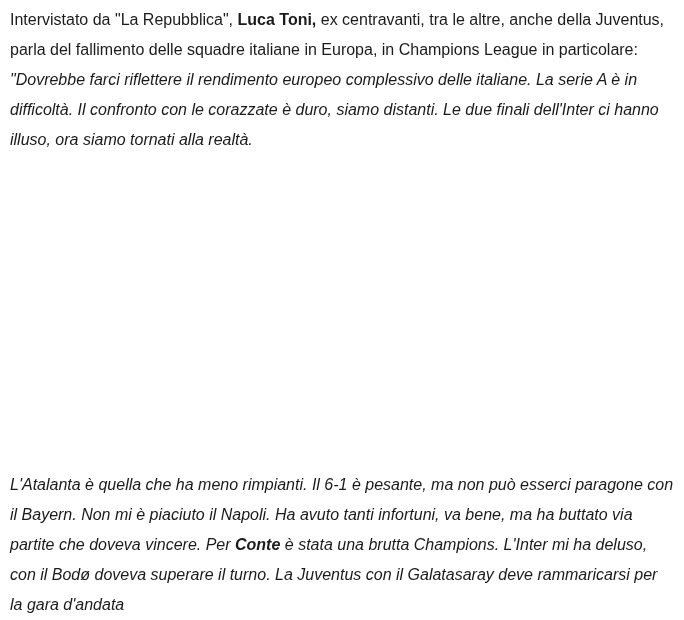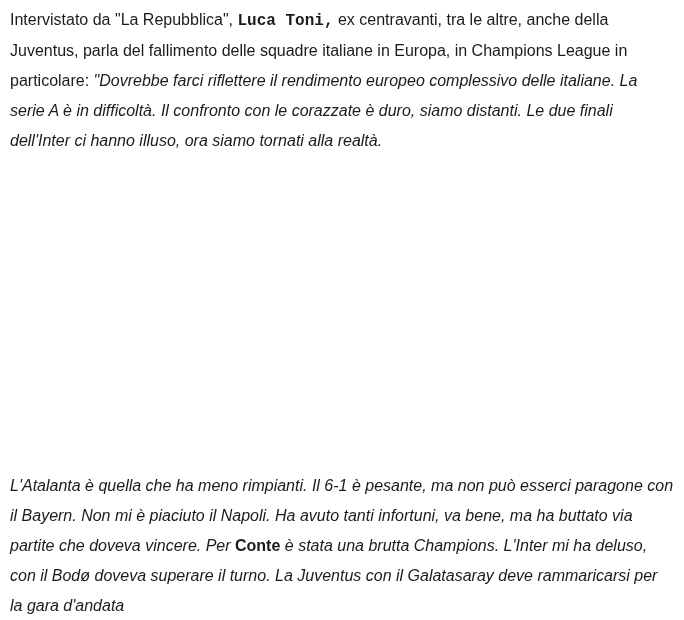--- a/index.html
+++ b/index.html
@@ -17,23 +17,23 @@
     font-family: "Liberation Sans", "DejaVu Sans", sans-serif;
     font-size: 16px;
     line-height: 30px;
     color: #1b1b1b;
     -webkit-font-smoothing: antialiased;
   }
   .article-body p {
     margin: 0;
     padding: 0;
   }
-  .bold { font-weight: bold; font-family: Liberation Mono, monospace; }
+  .bold { font-weight: bold; }
   .italic { font-style: italic; }
-  .bold-italic { font-weight: bold; }
+  .bold-italic { font-weight: bold; font-style: italic; }
   .embed-spacer {
     height: 315px;
     width: 100%;
   }
 </style>
 </head>
 <body>
 
 <article class="article-body">
 

